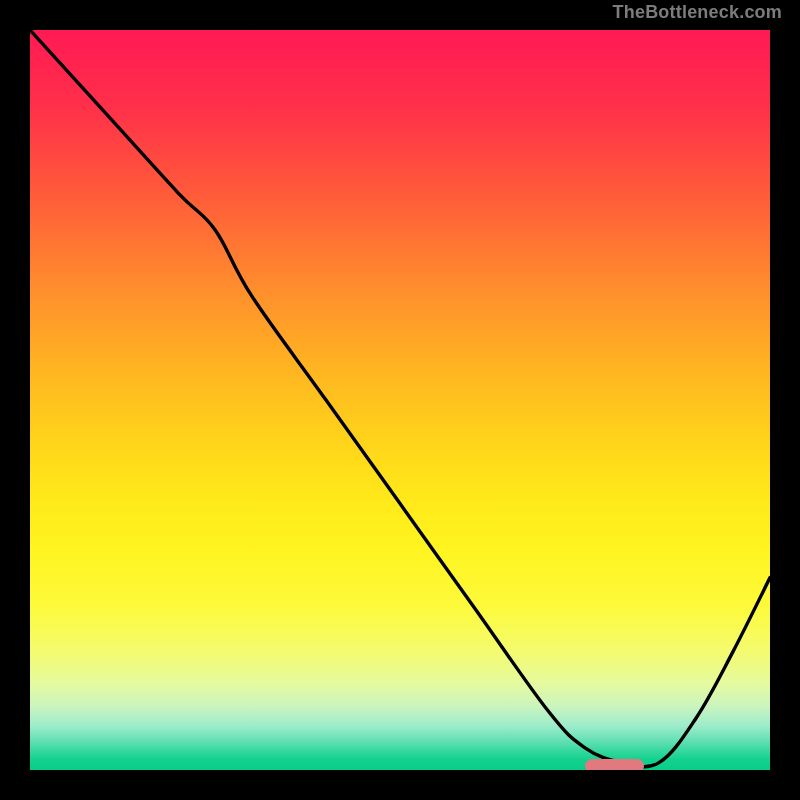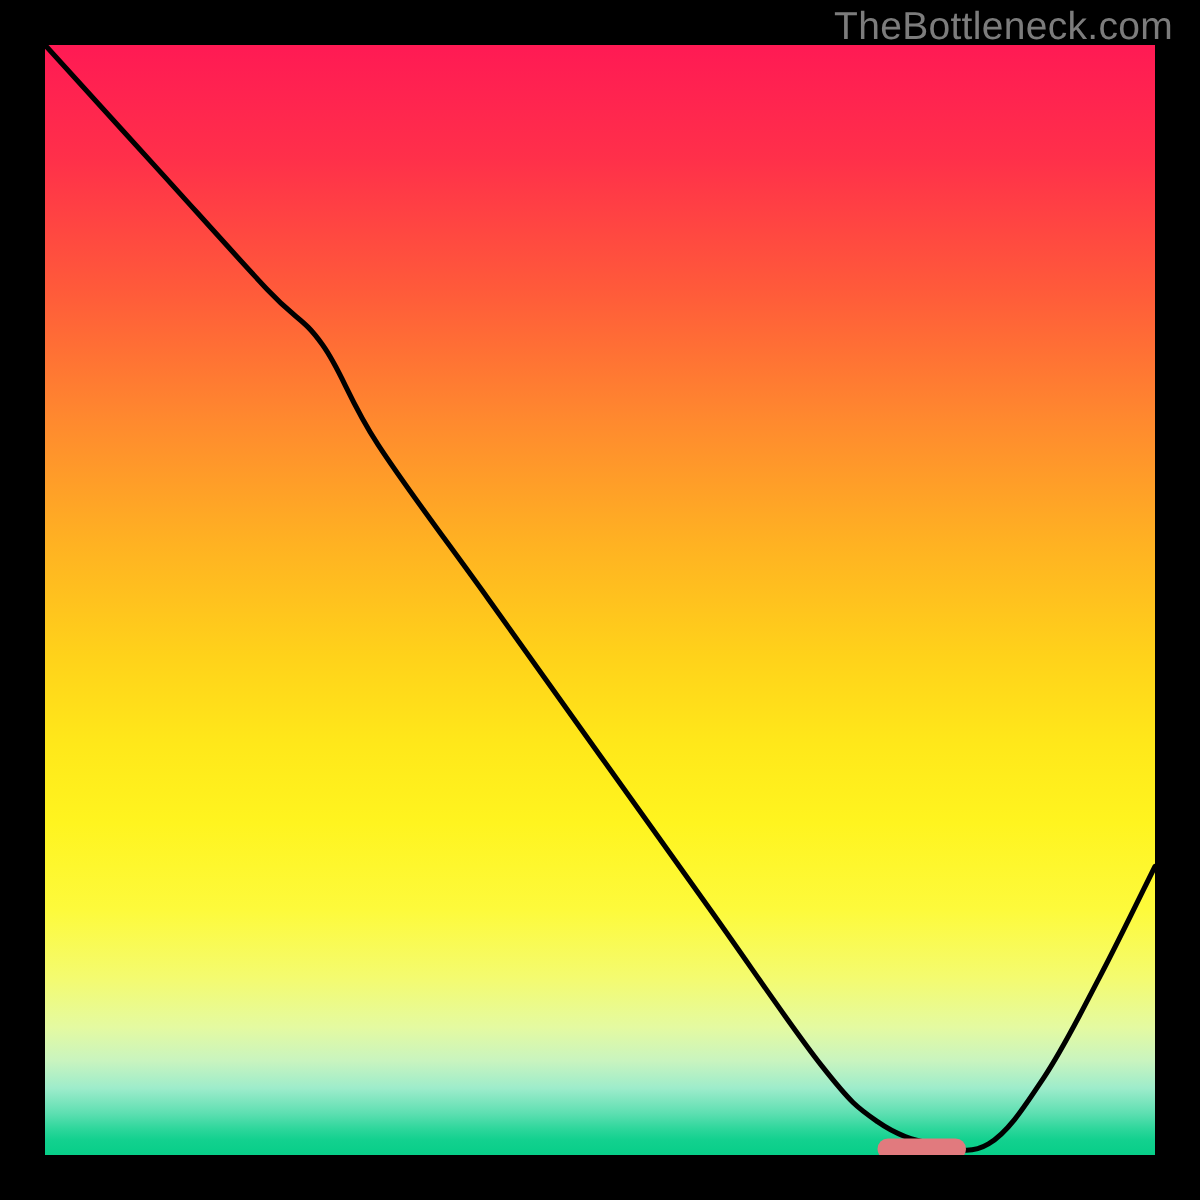--- a/index.html
+++ b/index.html
@@ -15,22 +15,22 @@
     position: absolute;
     left: 0; top: 0;
     width: 800px; height: 800px;
     background: #000;
   }
   .watermark {
     position: absolute;
     top: 2px;
     right: 18px;
     color: #7c7c7c;
-    font-size: 26px;
-    font-weight: 400;
+    font-size: 18px;
+    font-weight: 700;
     letter-spacing: 0.2px;
     z-index: 10;
   }
   .plot {
     position: absolute;
     left: 30px;
     top: 30px;
     width: 740px;
     height: 740px;
     overflow: hidden;

